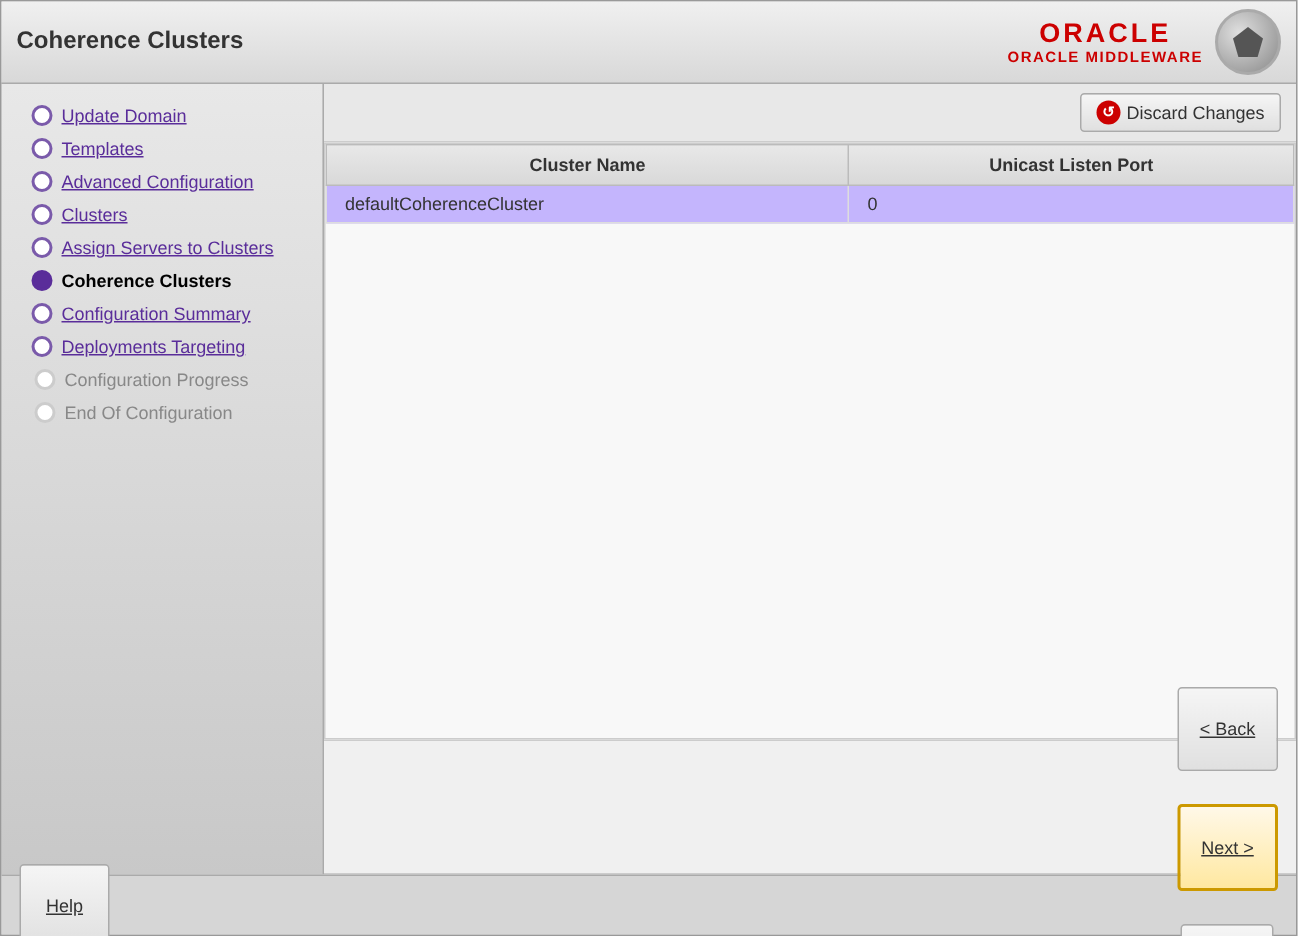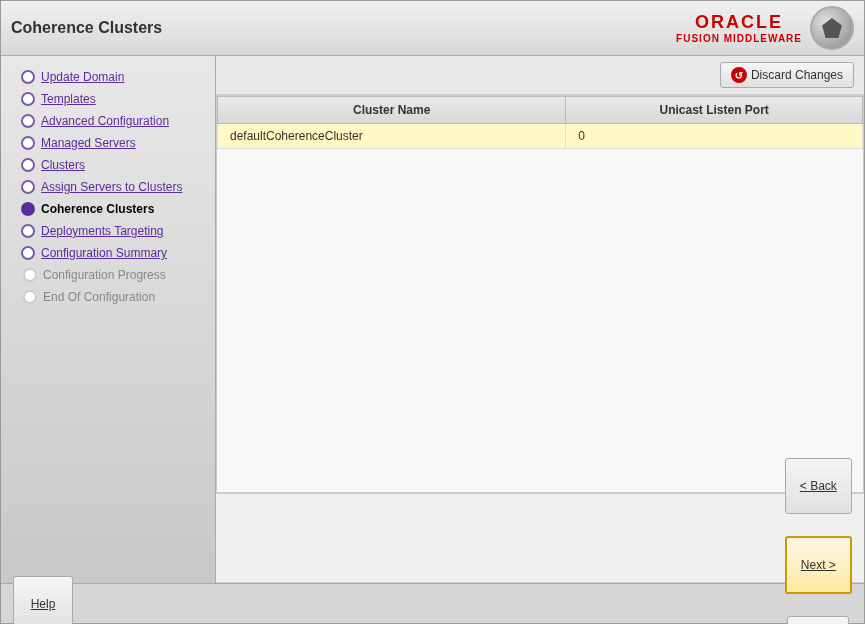--- a/index.html
+++ b/index.html
@@ -210,21 +210,21 @@
 
     thead th {
       padding: 6px 12px;
       border: 1px solid #bbb;
       text-align: center;
       font-weight: bold;
       color: #333;
     }
 
     tbody tr {
-      background: #fef9c3;
+      background: #c4b5fd;
     }
 
     tbody td {
       padding: 5px 12px;
       border: 1px solid #ddd;
       color: #333;
     }
 
     .bottom-panel {
       height: 90px;
@@ -282,21 +282,21 @@
 </head>
 <body>
 
 <div class="window">
 
   <div class="header">
     <div class="header-title">Coherence Clusters</div>
     <div class="oracle-badge">
       <div class="oracle-logo">
         <span class="oracle-text">ORACLE</span>
-        <span class="oracle-sub">FUSION MIDDLEWARE</span>
+        <span class="oracle-sub">ORACLE MIDDLEWARE</span>
       </div>
       <div class="oracle-sphere">
         <div class="oracle-sphere-inner"></div>
       </div>
     </div>
   </div>
 
   <div class="content">
 
     <div class="sidebar">
@@ -305,44 +305,40 @@
         <div class="nav-bullet filled"></div>
         <span>Update Domain</span>
       </div>
       <div class="nav-item">
         <div class="nav-bullet filled"></div>
         <span>Templates</span>
       </div>
       <div class="nav-item">
         <div class="nav-bullet filled"></div>
         <span>Advanced Configuration</span>
-      </div>
-      <div class="nav-item">
-        <div class="nav-bullet filled"></div>
-        <span>Managed Servers</span>
       </div>
       <div class="nav-item">
         <div class="nav-bullet filled"></div>
         <span>Clusters</span>
       </div>
       <div class="nav-item">
         <div class="nav-bullet filled"></div>
         <span>Assign Servers to Clusters</span>
       </div>
       <div class="nav-item active">
         <div class="nav-bullet active"></div>
         <span>Coherence Clusters</span>
       </div>
       <div class="nav-item">
         <div class="nav-bullet filled"></div>
+        <span>Configuration Summary</span>
+      </div>
+      <div class="nav-item">
+        <div class="nav-bullet filled"></div>
         <span>Deployments Targeting</span>
-      </div>
-      <div class="nav-item">
-        <div class="nav-bullet filled"></div>
-        <span>Configuration Summary</span>
       </div>
       <div class="nav-item disabled">
         <div class="nav-bullet" style="border-color:#ccc;"></div>
         <span>Configuration Progress</span>
       </div>
       <div class="nav-item disabled">
         <div class="nav-bullet" style="border-color:#ccc;"></div>
         <span>End Of Configuration</span>
       </div>
     </div>

